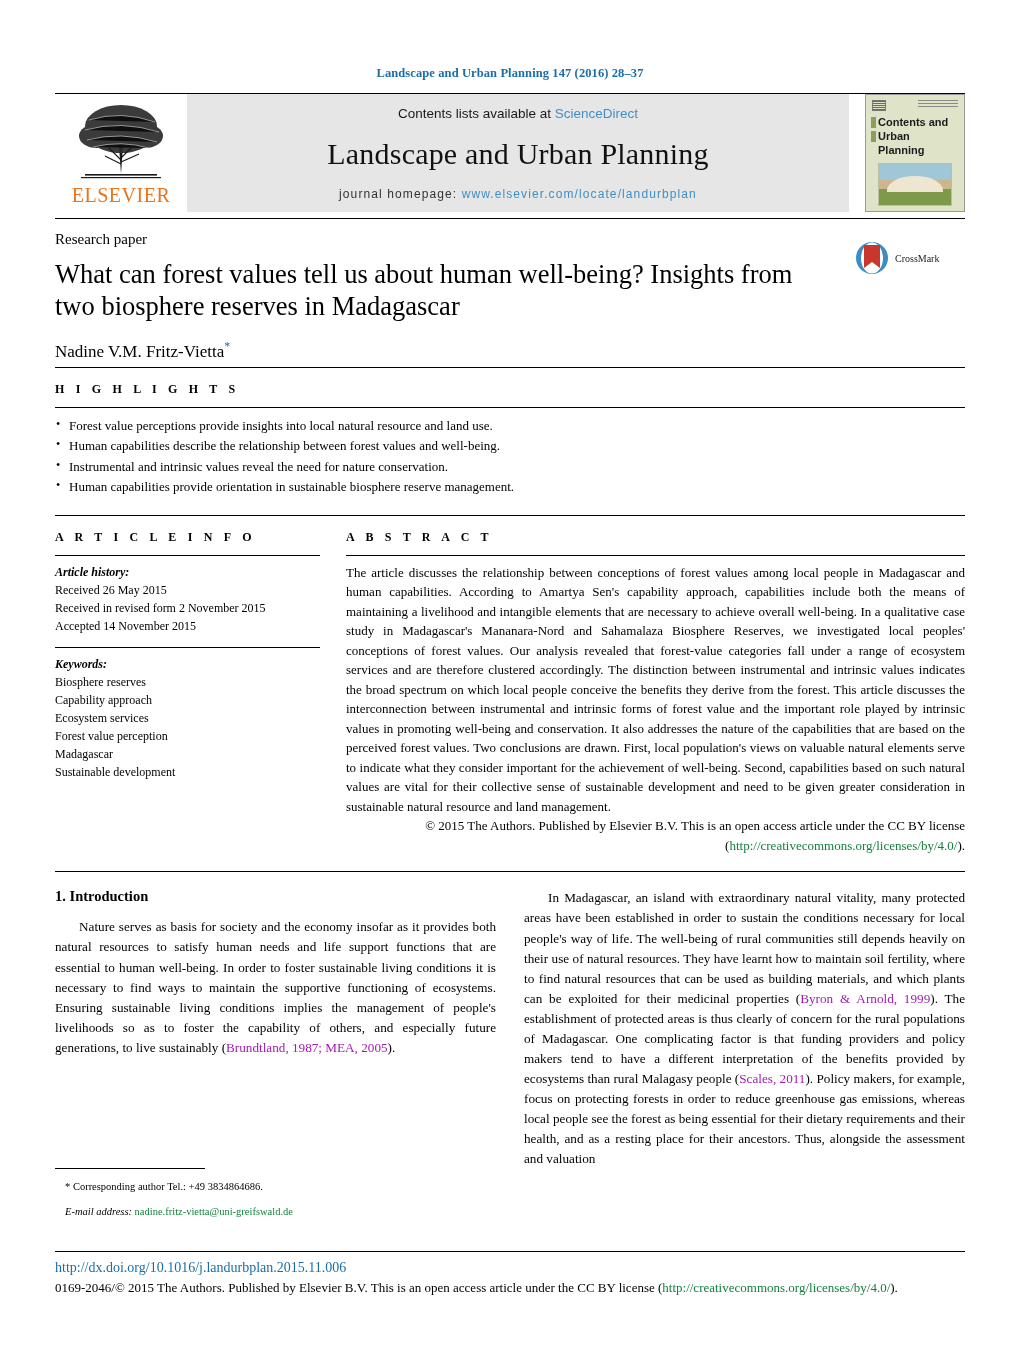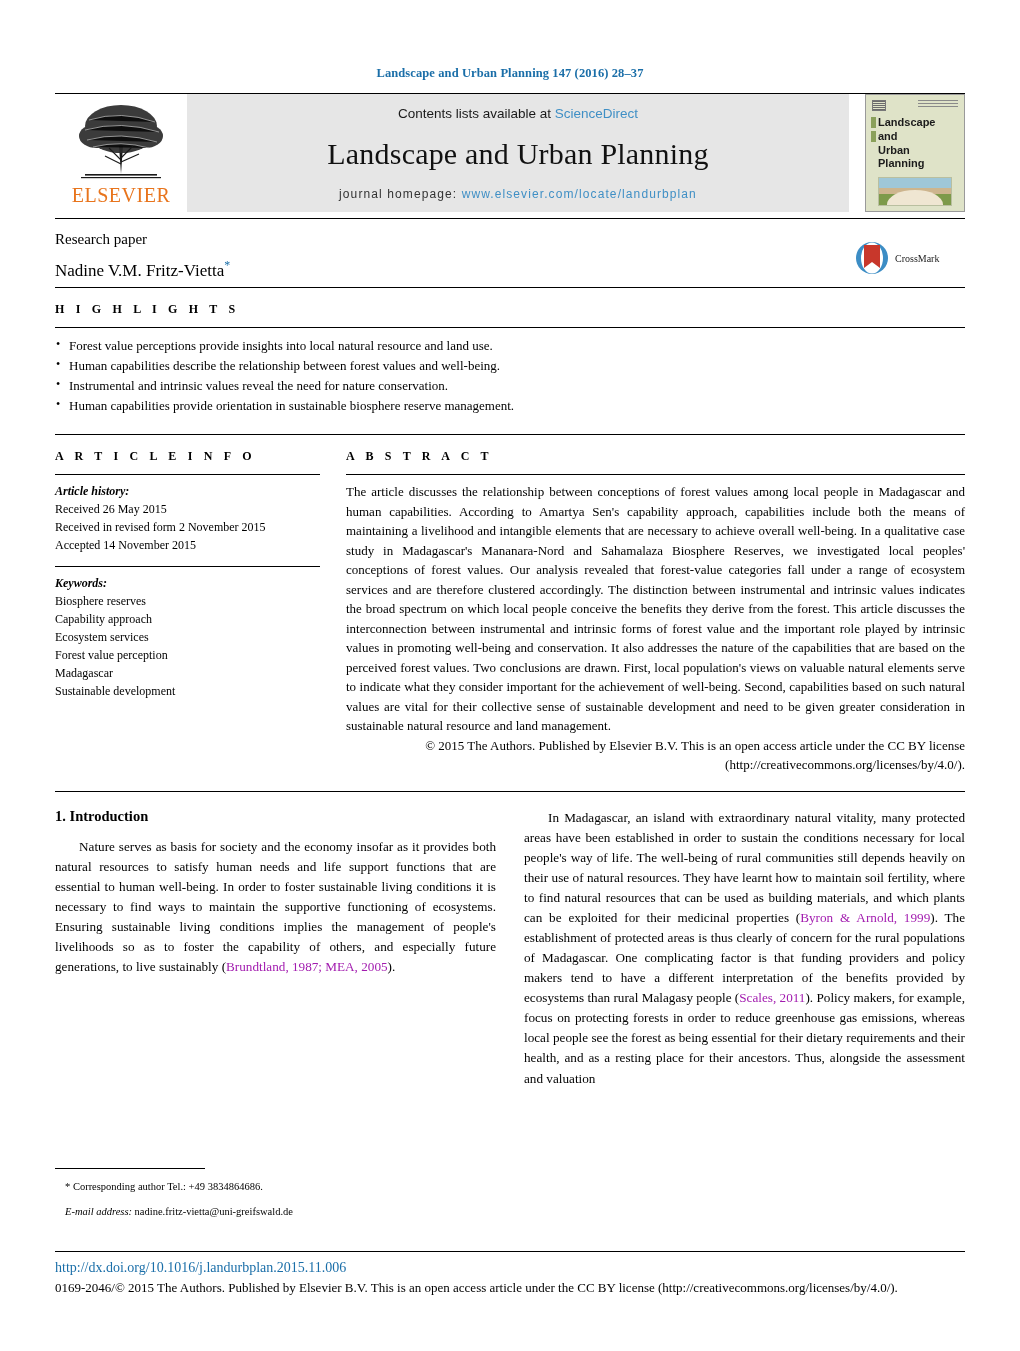--- a/index.html
+++ b/index.html
@@ -296,21 +296,21 @@
     text-align: justify;
     margin: 0;
   }
   .abs-copy {
     font-size: 13px;
     line-height: 1.5;
     text-align: right;
     margin: 0;
   }
   .lic-link, a.lnk {
-    color: #000000;
+    color: #15803d;
     text-decoration: none;
   }
 
   
   .body-wrap {
     margin-top: 16px;
     border-top: 1.6px solid #000;
     padding-top: 16px;
     display: flex;
     gap: 28px;
@@ -427,32 +427,33 @@
         <span class="url">www.elsevier.com/locate/landurbplan</span>
       </div>
     </div>
 
     <div class="cover-thumb">
       <div class="cover-toprow">
         <div class="cover-badge"></div>
         <div class="cover-smalltext"></div>
       </div>
       <div class="cover-title">
-        <div>Landscape and</div>
+        <div>Contents and</div>
         <div>Urban Planning</div>
       </div>
       <div class="cover-img">
         <div class="canopy"></div>
 
       </div>
     </div>
   </div>
 
   <div class="art-head">
     <div class="art-type">Research paper</div>
+    <h1 class="art-title">What can forest values tell us about human well-being? Insights from two biosphere reserves in Madagascar</h1>
     <div class="art-author">
       <span>Nadine V.M. Fritz-Vietta</span><span class="star">*</span>
     </div>
 
     <div class="crossmark">
       <svg width="34" height="34" viewBox="0 0 34 34">
         <circle cx="17" cy="17" r="16" fill="#3c8dc5"></circle>
         <ellipse cx="17" cy="17" rx="11" ry="15.5" fill="#ffffff"></ellipse>
         <path d="M9 4 H25 V27 L17 21 L9 27 Z" fill="#c8372b"></path>
         <path d="M17 21 L9 27 H25 Z" fill="#ffffff" opacity="0.0"></path>

